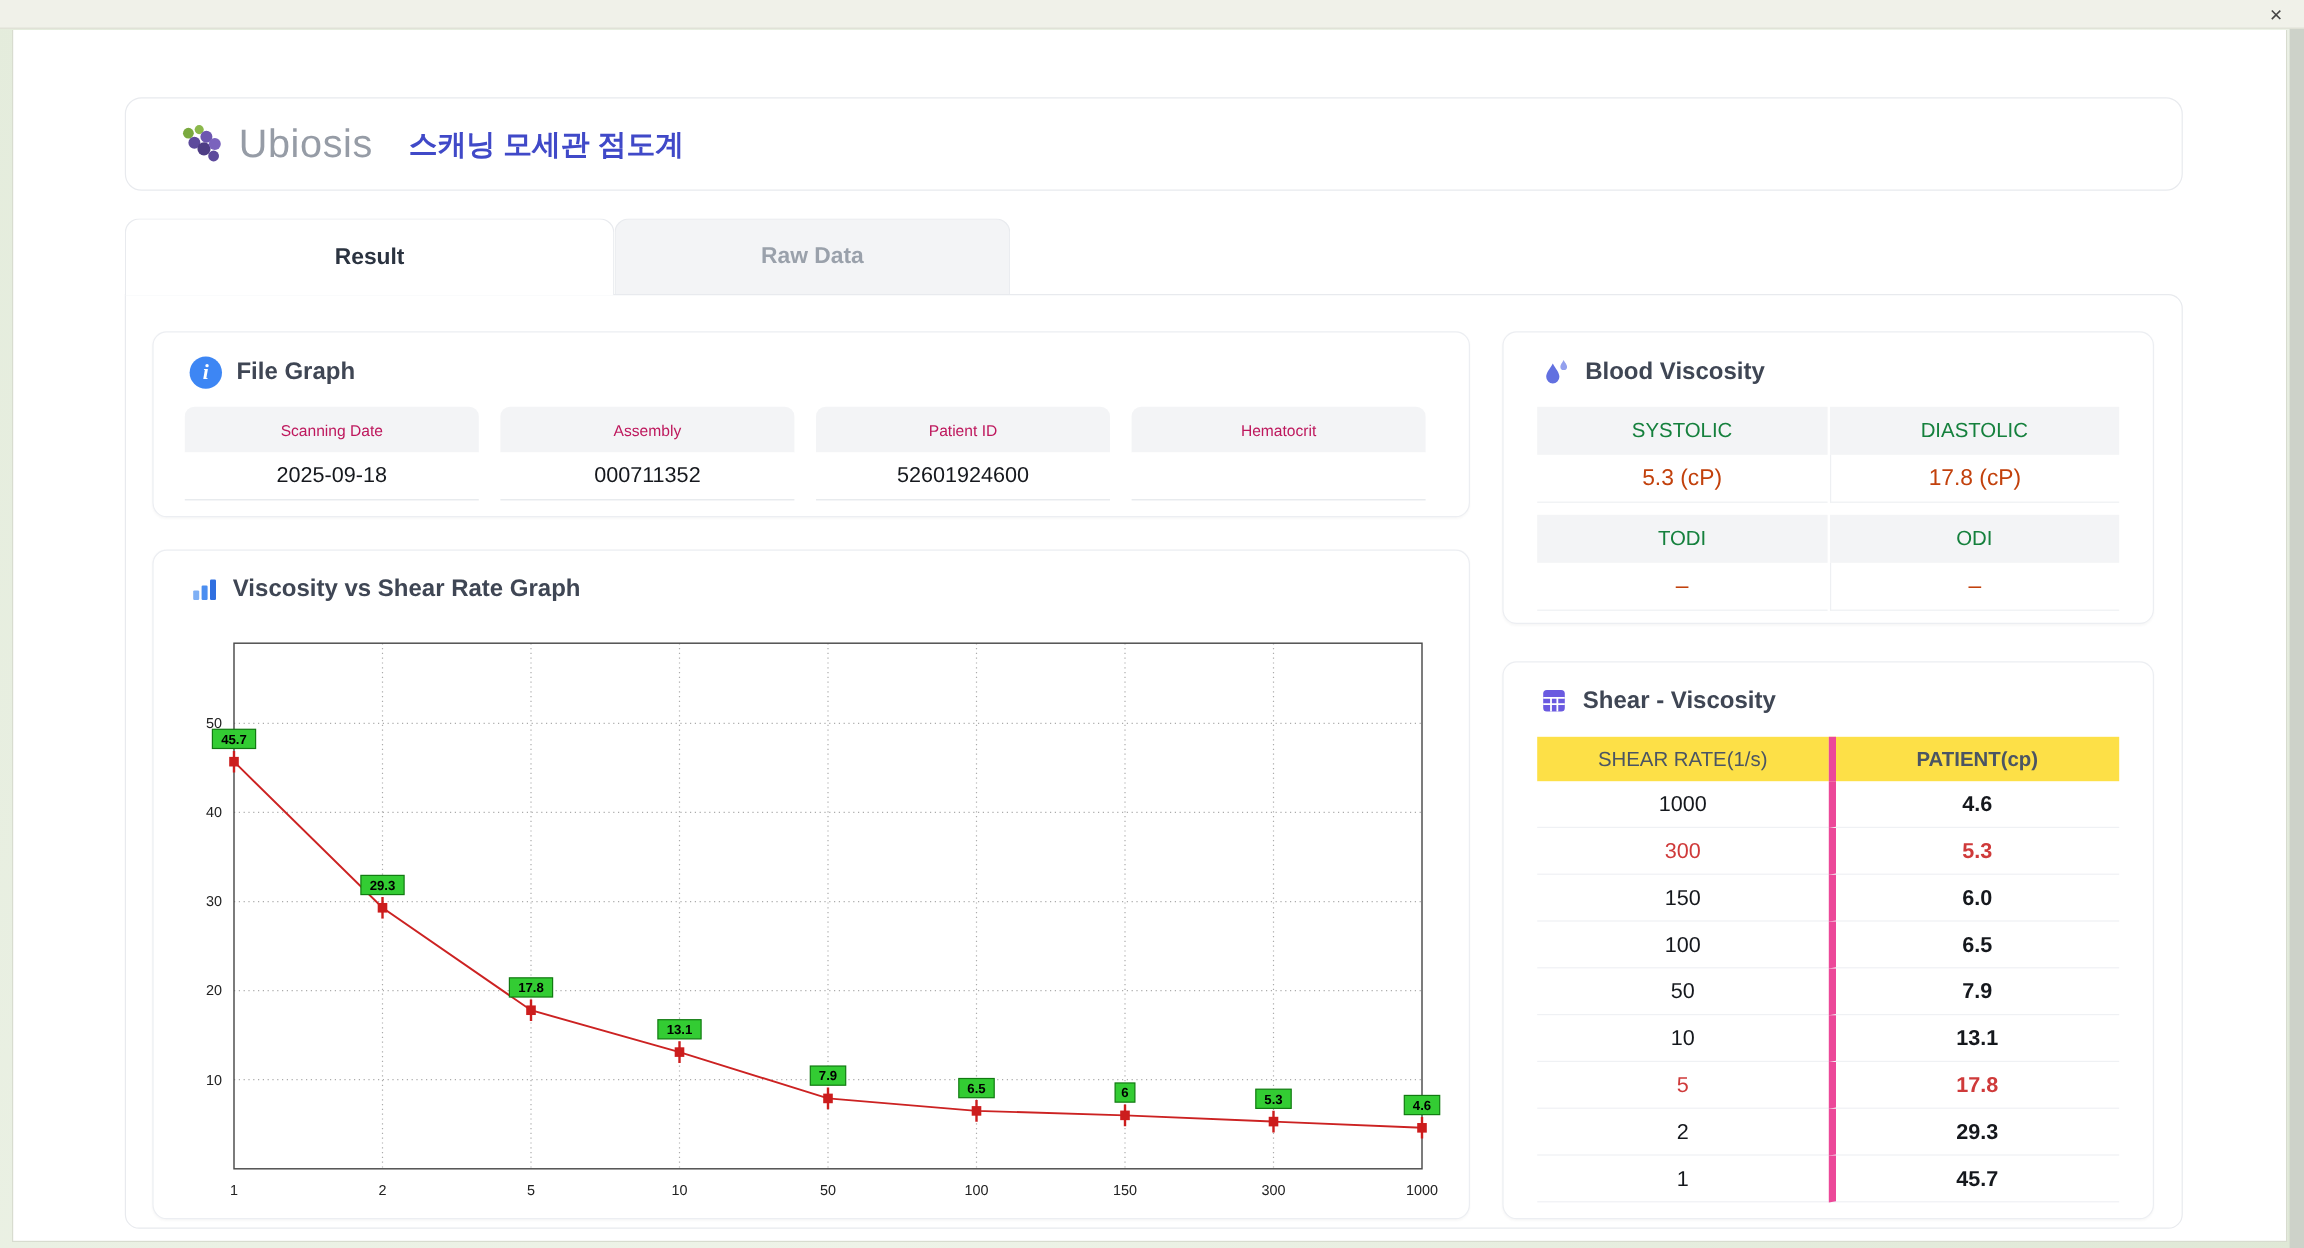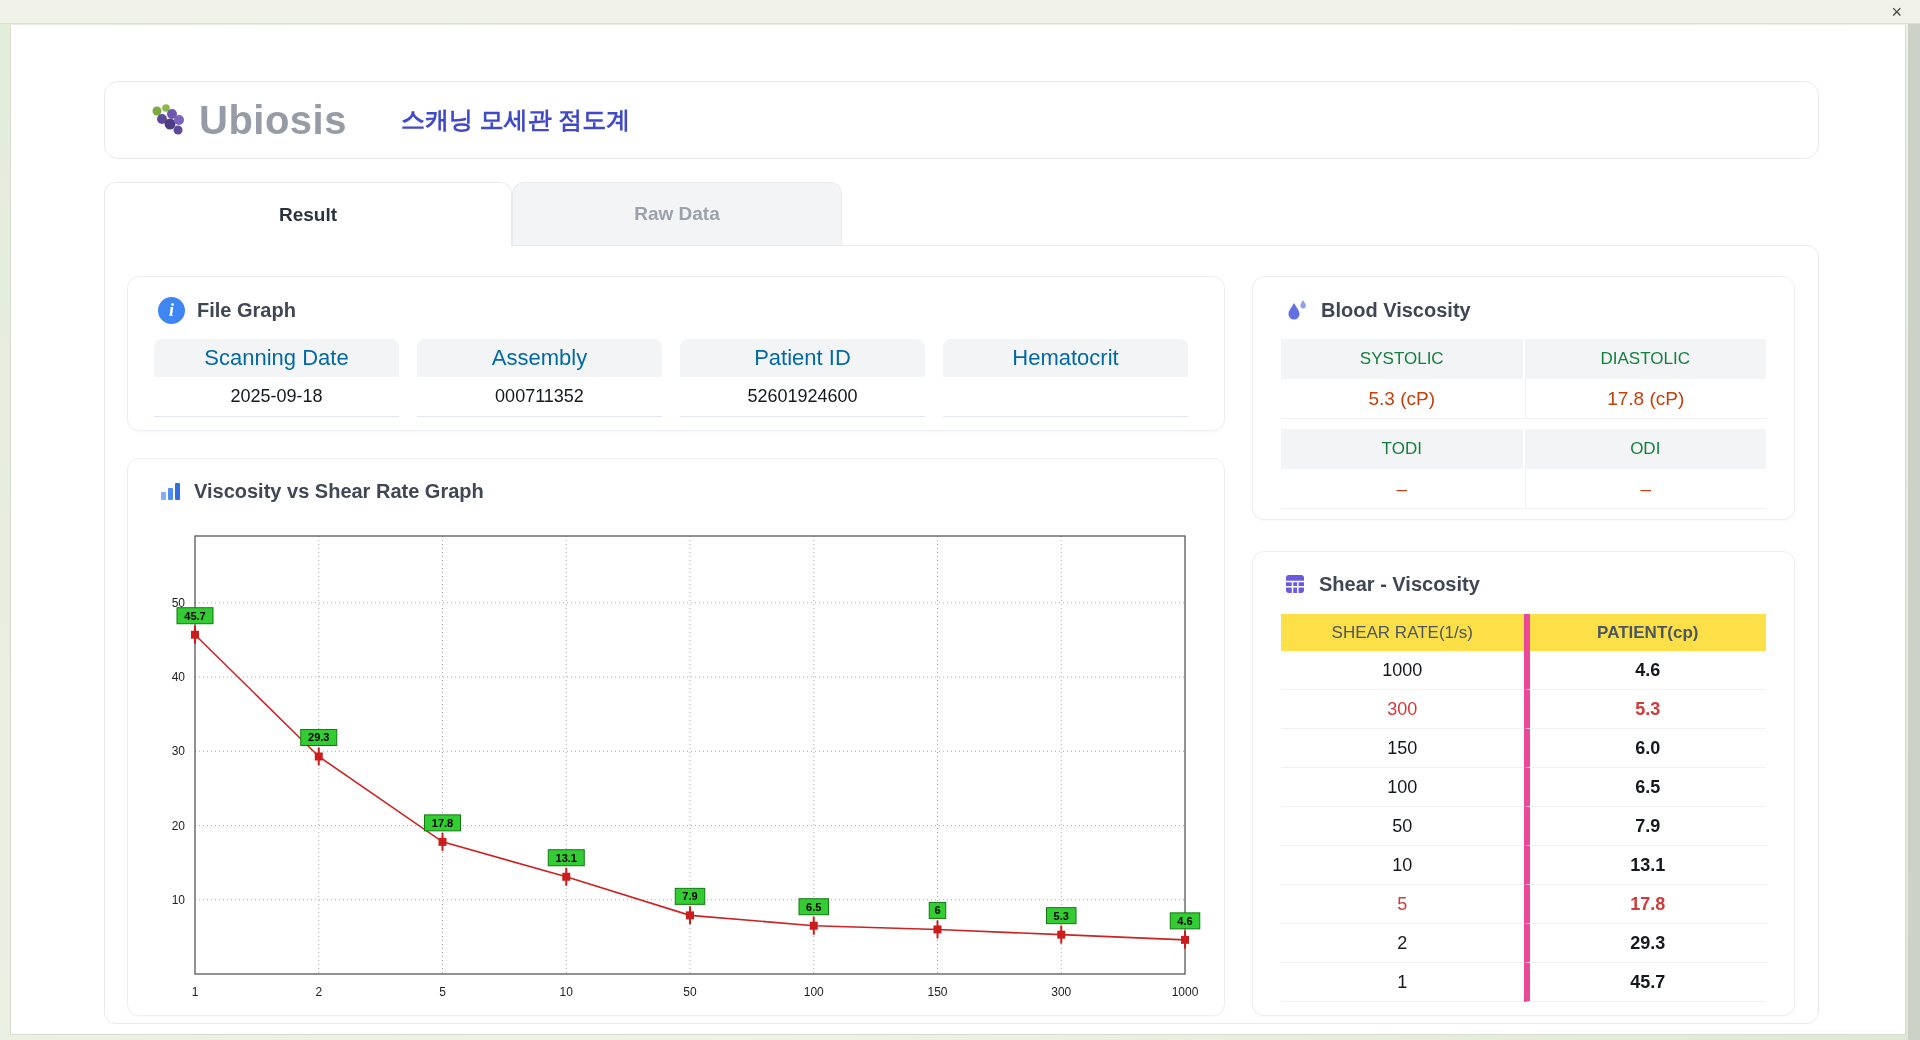--- a/index.html
+++ b/index.html
@@ -23,22 +23,22 @@
     background:#ffffff; border:1px solid #d8dccf; border-top:none;
   }
 
   
   .header-card {
     position:absolute; left:93px; top:56px; width:1715px; height:78px;
     border:1px solid #e8eaee; border-radius:14px; background:#fff;
     display:flex; align-items:center;
   }
   .logo { display:flex; align-items:center; gap:10px; margin-left:44px; }
-  .logo-text { font-size:40px; color:#969ca6; font-weight:700; letter-spacing:0.5px; }
-  .app-title { margin-left:54px; font-size:24px; font-weight:700; color:#4049c8; }
+  .logo-text { font-size:33px; color:#969ca6; font-weight:400; letter-spacing:0.5px; }
+  .app-title { margin-left:30px; font-size:24px; font-weight:700; color:#4049c8; }
 
   
   .tab { position:absolute; display:flex; align-items:center; justify-content:center;
          font-size:19px; font-weight:700; cursor:pointer; }
   .tab-active {
     left:93px; top:157px; width:408px; height:64px; background:#fff;
     border:1px solid #e8eaee; border-bottom:none; border-radius:12px 12px 0 0;
     color:#2b3340; z-index:3;
   }
   .tab-inactive {
@@ -57,21 +57,21 @@
           border-radius:12px; box-shadow:0 1px 2px rgba(0,0,0,0.03); z-index:4; }
   .card-title { display:flex; align-items:center; gap:12px; padding:20px 0 0 30px;
                 font-size:20px; font-weight:700; color:#3f4654; }
 
   
   .file-info-card { left:116px; top:251px; width:1098px; height:155px; }
   .fields { position:absolute; left:26px; top:62px; display:grid;
             grid-template-columns:repeat(4,245px); column-gap:18px; }
   .f-label { height:38px; background:#f3f4f6; border-radius:8px 8px 0 0;
              display:flex; align-items:center; justify-content:center;
-             color:#0369a1; font-size:22px; }
+             color:#be185d; font-size:13px; }
   .f-value { height:40px; background:#fff; border-bottom:1px solid #e3e6ea;
              display:flex; align-items:center; justify-content:center;
              color:#15181d; font-size:18px; }
 
   
   .graph-card { left:116px; top:433px; width:1098px; height:558px; }
   #chart-svg { position:absolute; left:0; top:0; }
   .grid-line { stroke:#ababab; stroke-width:1; stroke-dasharray:1 3; }
   .plot-border { fill:none; stroke:#4a4a4a; stroke-width:1.2; }
   .tick-text { font-family:"Liberation Sans",sans-serif; font-size:12px; fill:#222; }

